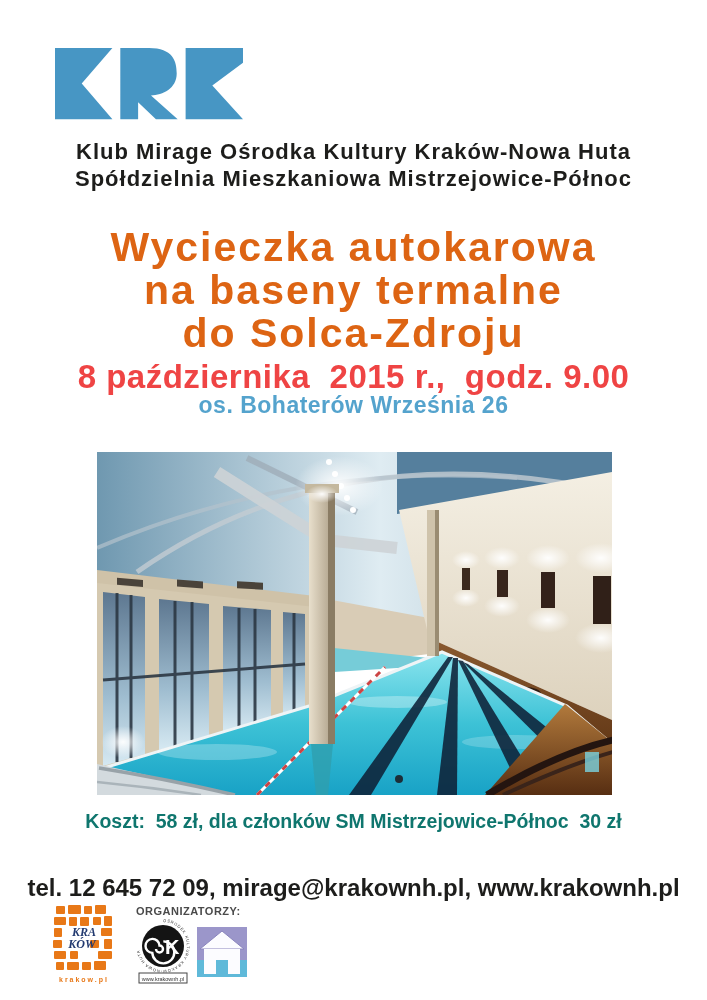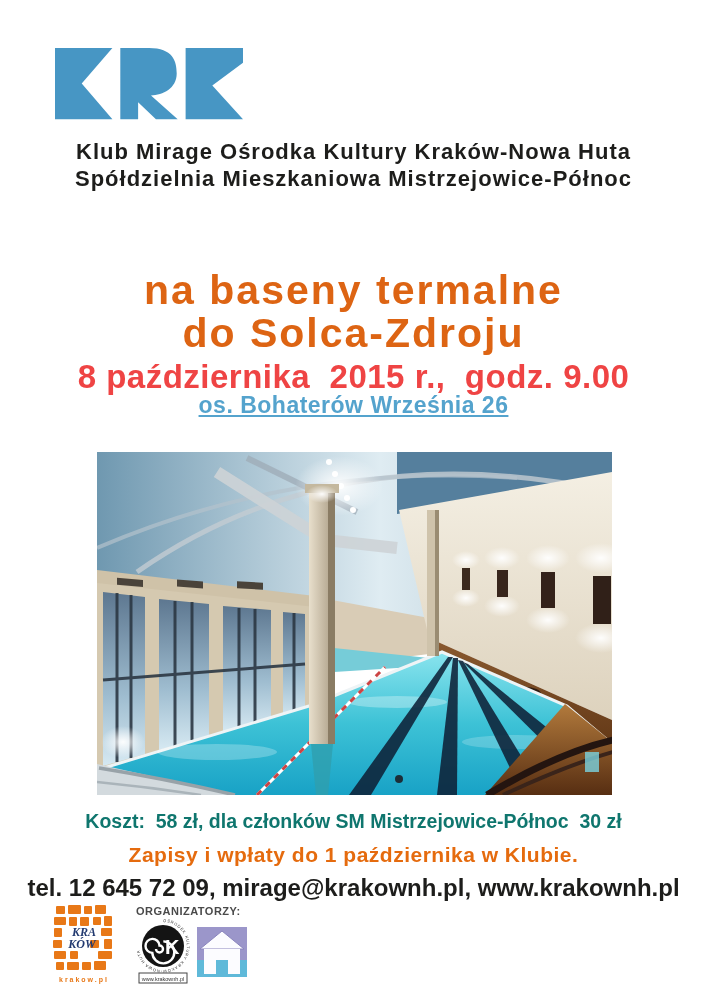--- a/index.html
+++ b/index.html
@@ -5,21 +5,21 @@
   html,body{margin:0;padding:0;background:#888;}
   .poster{
     position:relative;width:707px;height:1000px;margin:0 auto;
     background:#ffffff;overflow:hidden;
     font-family:"Liberation Sans", sans-serif;
   }
   .txt{position:absolute;left:0;right:0;text-align:center;white-space:pre;font-weight:bold;}
   .org-line{font-size:22px;color:#1d1d1b;letter-spacing:1px;}
   .title-line{font-size:41px;color:#dd6413;letter-spacing:2px;}
   .date-line{font-size:33px;color:#ef4444;letter-spacing:0.5px;}
-  .addr-line{font-size:23px;color:#54a3cd;letter-spacing:0.5px;text-decoration:underline;}
+  .addr-line{font-size:23px;color:#54a3cd;letter-spacing:0.5px;}
   .cost-line{font-size:19.5px;color:#0f766e;}
   .signup-line{font-size:21px;color:#e56b0e;letter-spacing:0.5px;}
   .contact-line{font-size:24px;color:#1d1d1b;}
   .logo-krk{position:absolute;left:55px;top:46px;}
   .photo{position:absolute;left:97px;top:452px;width:515px;height:343px;}
   .logo-krakow{position:absolute;left:46px;top:904px;}
   .organizers-label{position:absolute;left:136px;top:905px;font-size:11px;
     font-weight:bold;color:#4a4a4a;letter-spacing:0.5px;white-space:pre;}
   .logo-ok{position:absolute;left:136px;top:917px;}
   .logo-house{position:absolute;left:197px;top:927px;}
@@ -33,20 +33,21 @@
     <g fill="#4796c4">
       <polygon points="0,0 58,0 27,36 58,72 0,72"></polygon>
       <path d="M66,0 H95 C119,0 123,13 123,26 C123,41 109,48 97,48 L124,72 H102 L84,55 V72 H66 Z"></path>
       <polygon points="132,0 190,0 190,15 159,38 190,72 132,72"></polygon>
     </g>
   </svg>
 
   <div class="txt org-line" style="top:139px">Klub Mirage Ośrodka Kultury Kraków-Nowa Huta</div>
   <div class="txt org-line" style="top:166px">Spółdzielnia Mieszkaniowa Mistrzejowice-Północ</div>
 
+  <div class="txt title-line" style="top:224px">Wycieczka autokarowa</div>
   <div class="txt title-line" style="top:267px">na baseny termalne</div>
   <div class="txt title-line" style="top:310px">do Solca-Zdroju</div>
 
   <div class="txt date-line" style="top:358px">8 października  2015 r.,  godz. 9.00</div>
   <div class="txt addr-line" style="top:392px">os. Bohaterów Września 26</div>
 
   <svg class="photo" viewBox="0 0 515 343" preserveAspectRatio="none">
     <defs>
       <linearGradient id="gCeil" x1="0" y1="0" x2="1" y2="0">
         <stop offset="0" stop-color="#6f98b0"></stop>
@@ -185,21 +186,20 @@
     <path d="M2,316 Q70,327 138,343" stroke="#98a2a8" stroke-width="3.5" fill="none"></path>
     <path d="M0,330 Q52,335 104,343" stroke="#aab4ba" stroke-width="2.5" fill="none"></path>
 
     <polygon points="468,252 515,290 515,343 388,343" fill="url(#gWarm2)"></polygon>
     <path d="M390,343 Q460,301 516,288" stroke="#241510" stroke-width="7" fill="none"></path>
     <path d="M406,343 Q470,313 516,300" stroke="#3a241a" stroke-width="4" fill="none"></path>
     <rect x="488" y="300" width="14" height="20" fill="#7ad2de" opacity="0.8"></rect>
   </svg>
 
   <div class="txt cost-line" style="top:810px">Koszt:  58 zł, dla członków SM Mistrzejowice-Północ  30 zł</div>
-  <div class="txt signup-line" style="top:843px">Zapisy i wpłaty do 1 października w Klubie.</div>
   <div class="txt contact-line" style="top:874px">tel. 12 645 72 09, mirage@krakownh.pl, www.krakownh.pl</div>
 
   <svg class="logo-krakow" width="78" height="90" viewBox="0 0 78 90">
     <g fill="#e87817">
       <rect x="10" y="2" width="9" height="8" rx="1"></rect>
         <rect x="22" y="1" width="13" height="9" rx="1"></rect>
       <rect x="38" y="2" width="8" height="8" rx="1"></rect>
         <rect x="49" y="1" width="11" height="9" rx="1"></rect>
       <rect x="8" y="13" width="12" height="8" rx="1"></rect>
         <rect x="23" y="13" width="8" height="9" rx="1"></rect>

